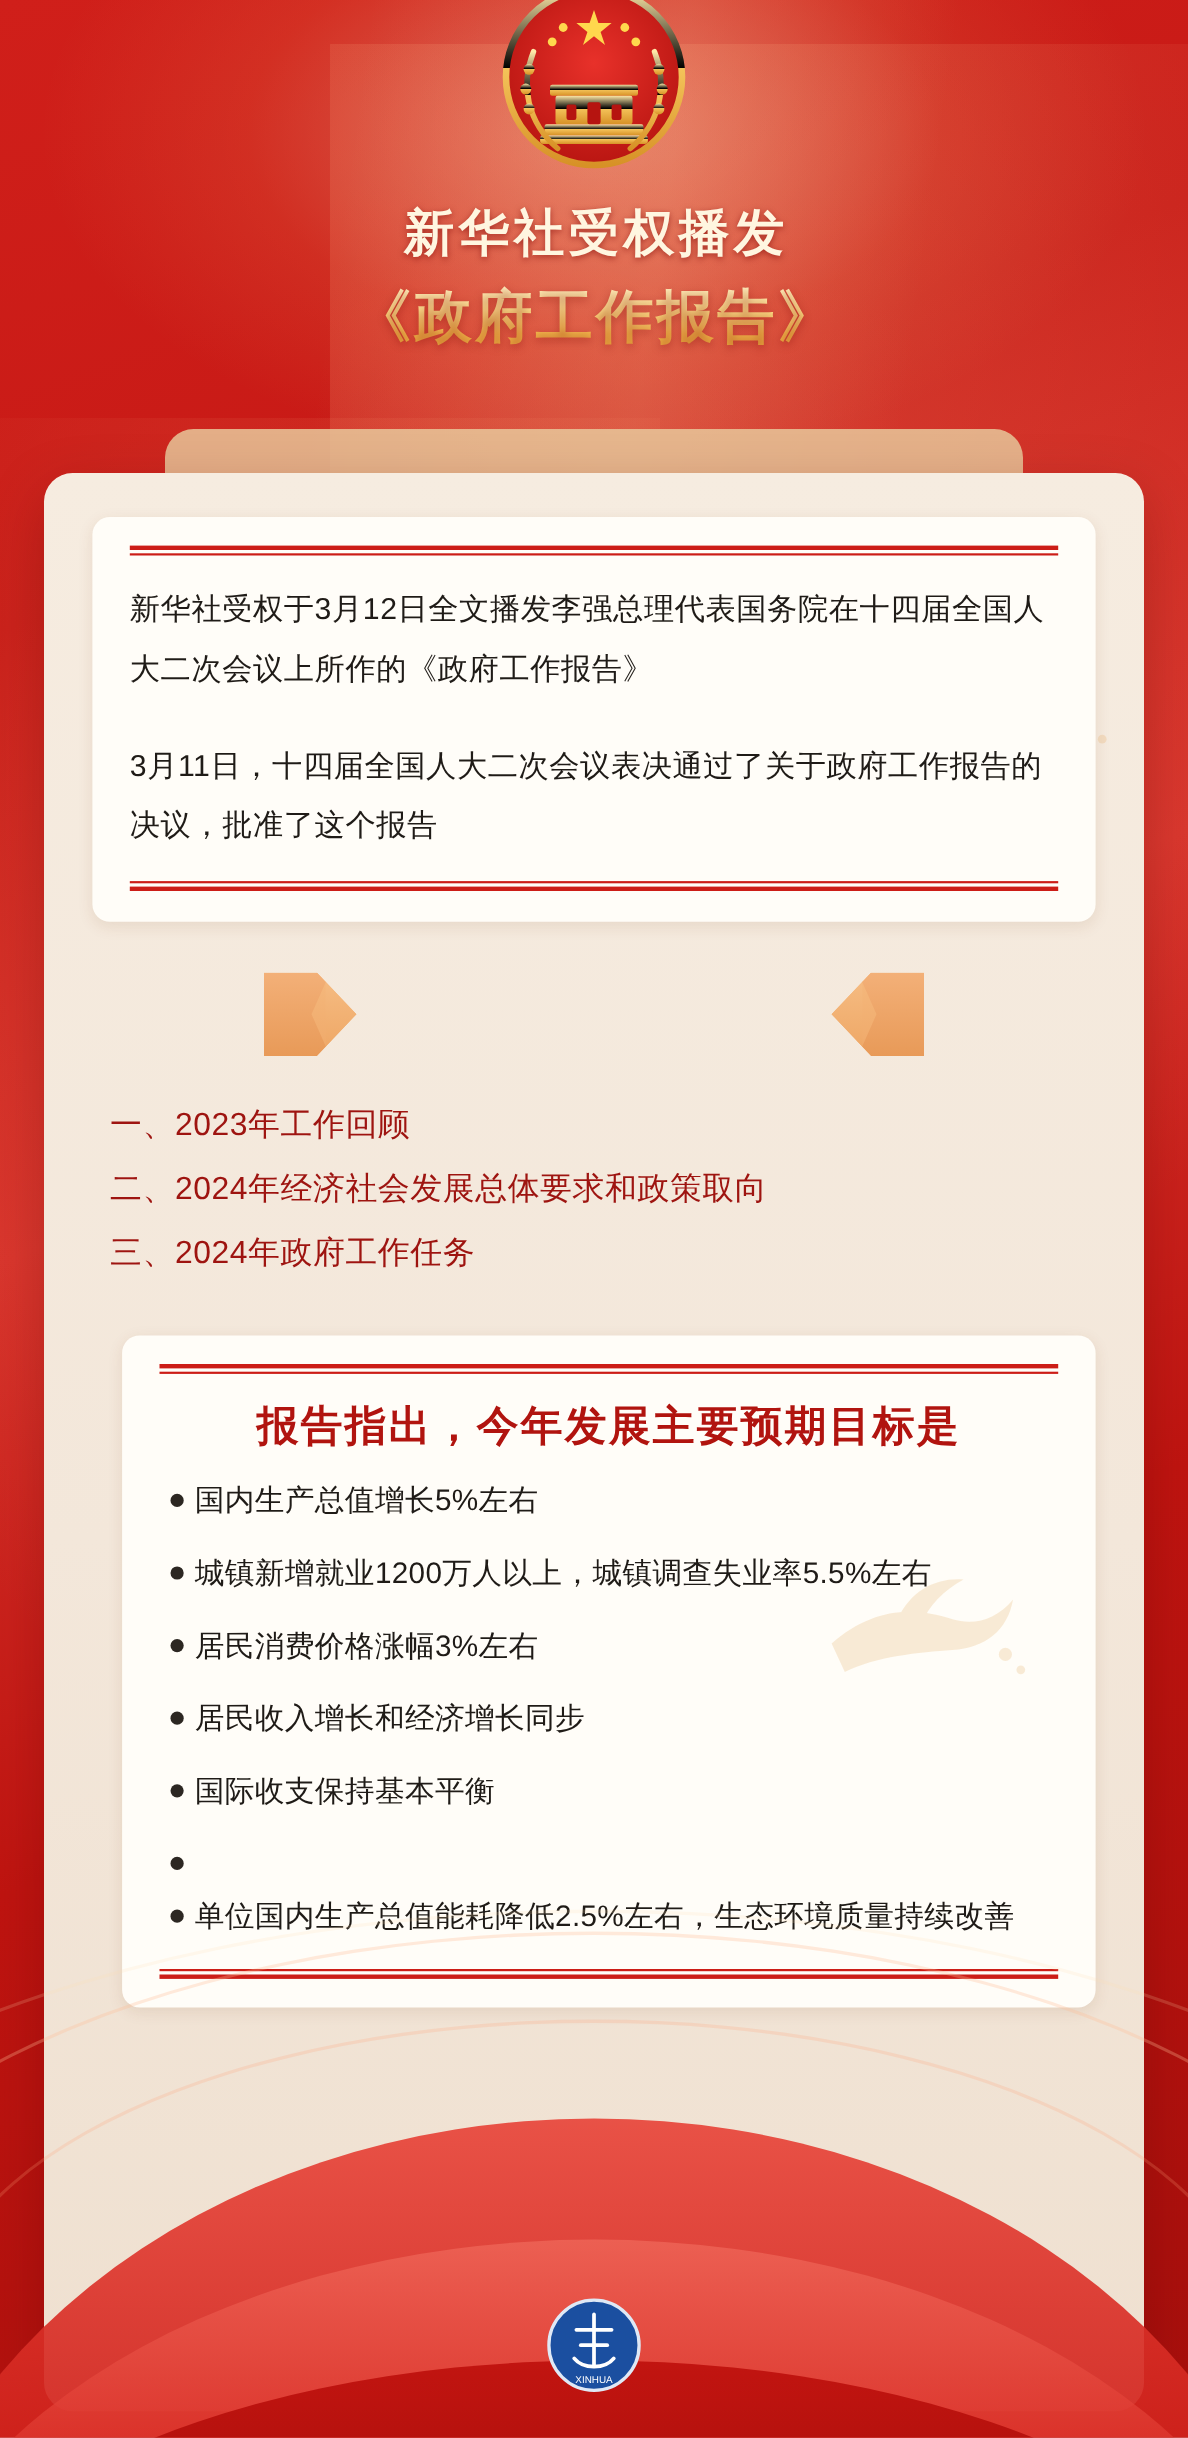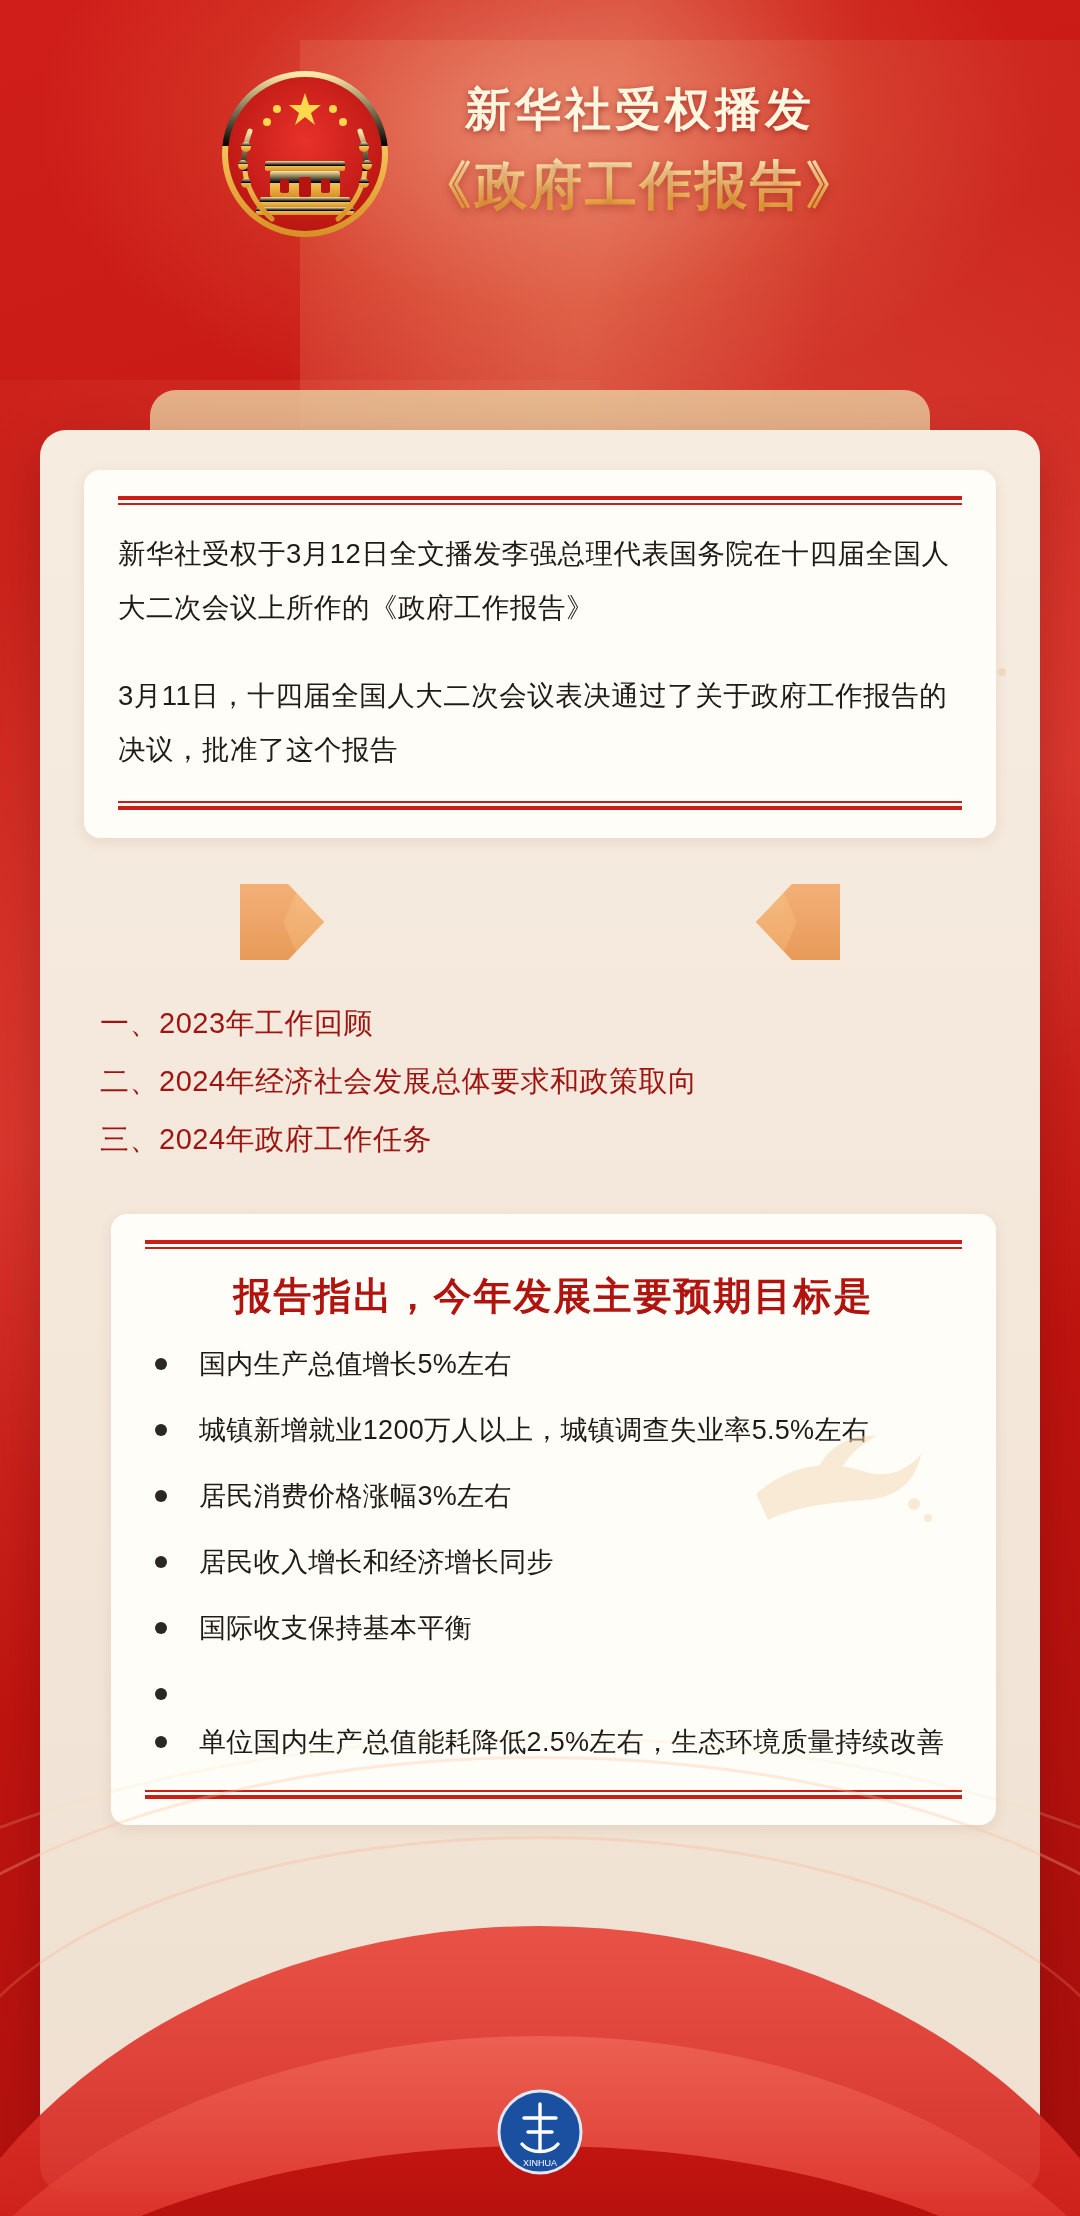--- a/index.html
+++ b/index.html
@@ -56,20 +56,21 @@
 
   
   .header {
     position: relative;
     height: 290px;
     display: flex;
     align-items: center;
     justify-content: center;
     gap: 26px;
     padding-top: 10px;
+    flex-direction: column;
   }
   .emblem {
     width: 170px; height: 170px;
     flex: 0 0 auto;
     position: relative;
     margin-top: 8px;
   }
   .headline {
     display: flex;
     flex-direction: column;
@@ -200,21 +201,21 @@
     text-align: center;
     font-size: 38px;
     font-weight: bold;
     color: #b1140f;
     letter-spacing: 2px;
     margin: 8px 0 18px;
   }
   .goal {
     display: flex;
     align-items: flex-start;
-    gap: 32px;
+    gap: 10px;
     margin: 18px 4px 0 10px;
   }
   .goal-dot {
     width: 12px; height: 12px;
     border-radius: 50%;
     background: #2c2722;
     flex: 0 0 auto;
     margin-top: 18px;
   }
   .goal-text {

